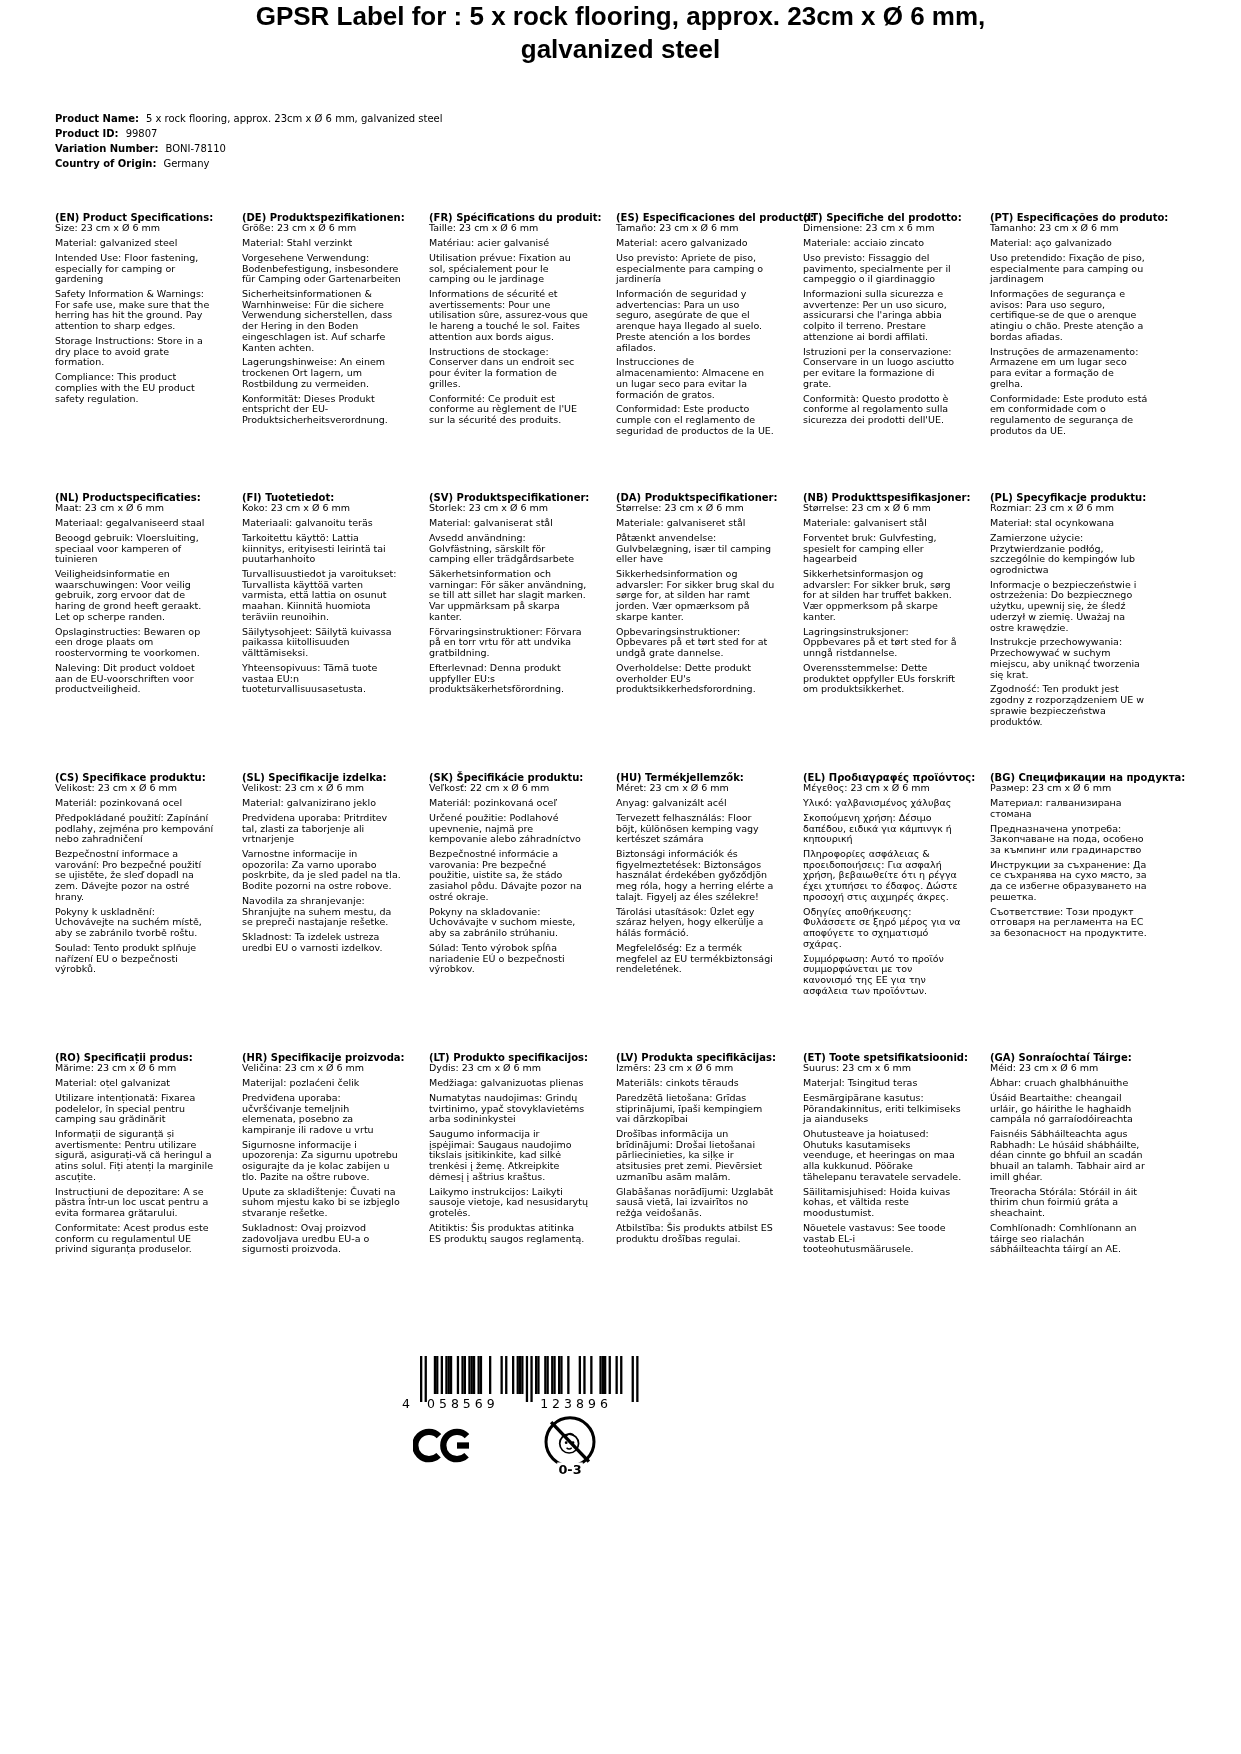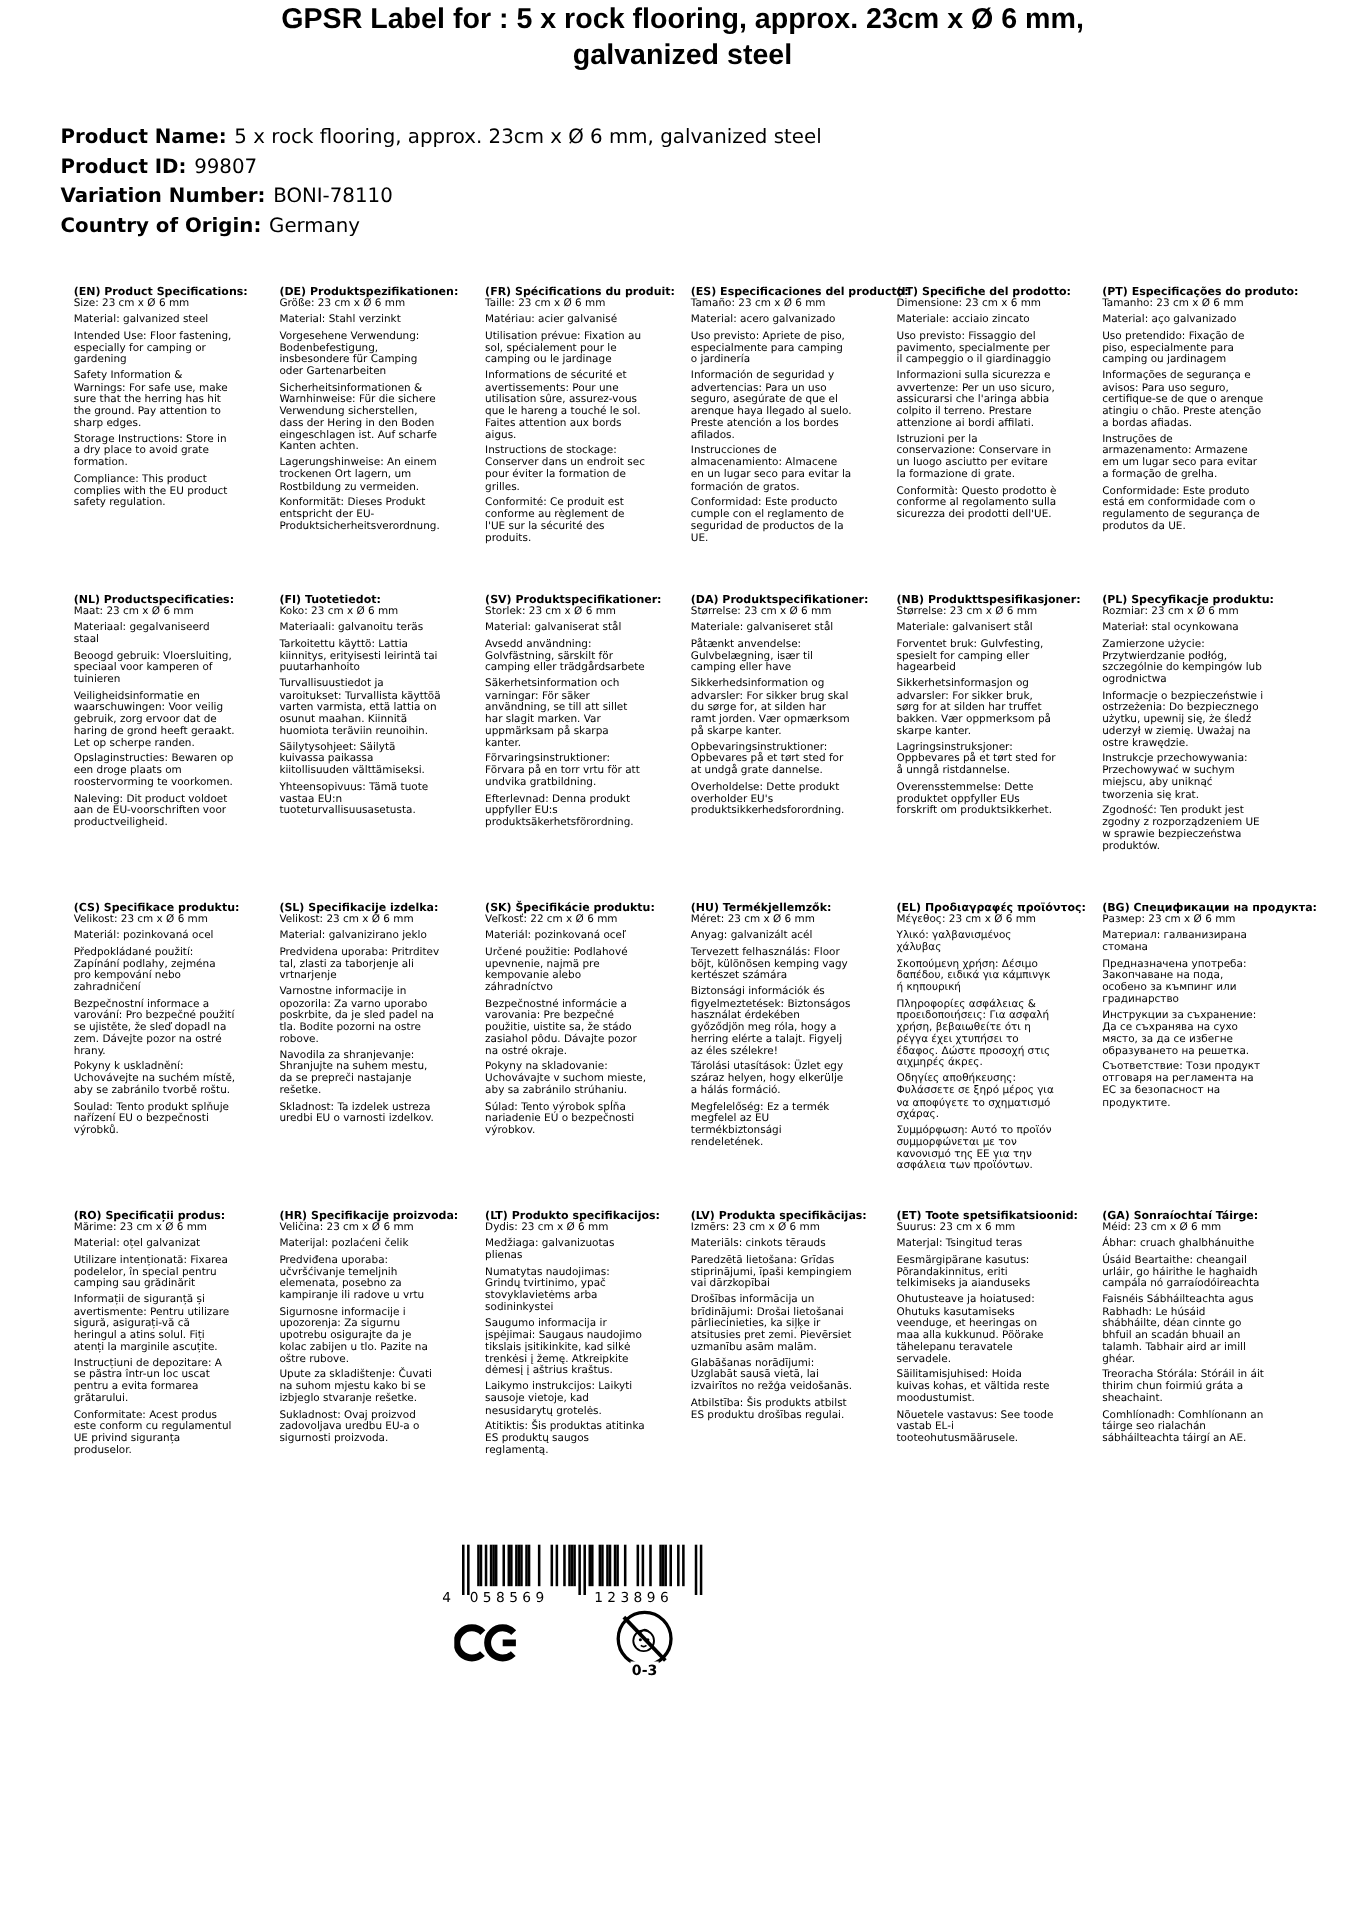--- a/index.html
+++ b/index.html
@@ -3,40 +3,40 @@
 <meta charset="utf-8">
 <style>
   html,body{margin:0;padding:0;}
   body{
     width:1241px;height:1754px;position:relative;overflow:hidden;
     background:#ffffff;color:#000;
     font-family:"DejaVu Sans", sans-serif;
   }
   .titlebox{text-align:center;font-family:"Liberation Sans", sans-serif;}
   .titlebox .tl{font-size:26px;font-weight:bold;line-height:1.25;}
-  .info{margin:46px 0 0 55px;font-size:18px;line-height:1.5;}
+  .info{margin:46px 0 0 55px;font-size:10px;line-height:1.5;}
   .field b{font-weight:bold;}
   .field .fvalue{margin-left:7px;}
   .grid{
     margin:41px 0 0 55px;display:grid;
     grid-template-columns:repeat(6,175px);column-gap:12px;grid-auto-rows:280px;
   }
   .cell{height:280px;overflow:visible;padding-right:16px;box-sizing:border-box;
-    font-size:9.5px;line-height:1.13;margin-left:12px;}
+    font-size:9.5px;line-height:1.13;}
   .cell h3{font-size:10px;margin:0;font-weight:bold;white-space:nowrap;overflow:visible;}
   .cell p{margin:0 0 4px 0;}
   .footer{position:relative;height:329px;}
   .barcode-wrap{position:absolute;left:420px;top:24px;width:219px;}
   .barcode-digits{position:relative;width:219px;height:14px;font-size:12.5px;letter-spacing:4px;}
   .bd{position:absolute;top:-6px;}
   .bd-first{left:-18px;}
   .bd-left{left:7px;width:96px;text-align:left;}
   .bd-right{left:108px;width:96px;text-align:center;}
   .ce{position:absolute;left:413px;top:95px;}
-  .age{position:absolute;left:556px;top:80px;}
+  .age{position:absolute;left:540px;top:80px;}
   svg{display:block;}
 </style>
 </head>
 <body>
 
 <header class="titlebox">
   <div class="tl">GPSR Label for : 5 x rock flooring, approx. 23cm x Ø 6 mm,</div>
   <div class="tl">galvanized steel</div>
 </header>
 

